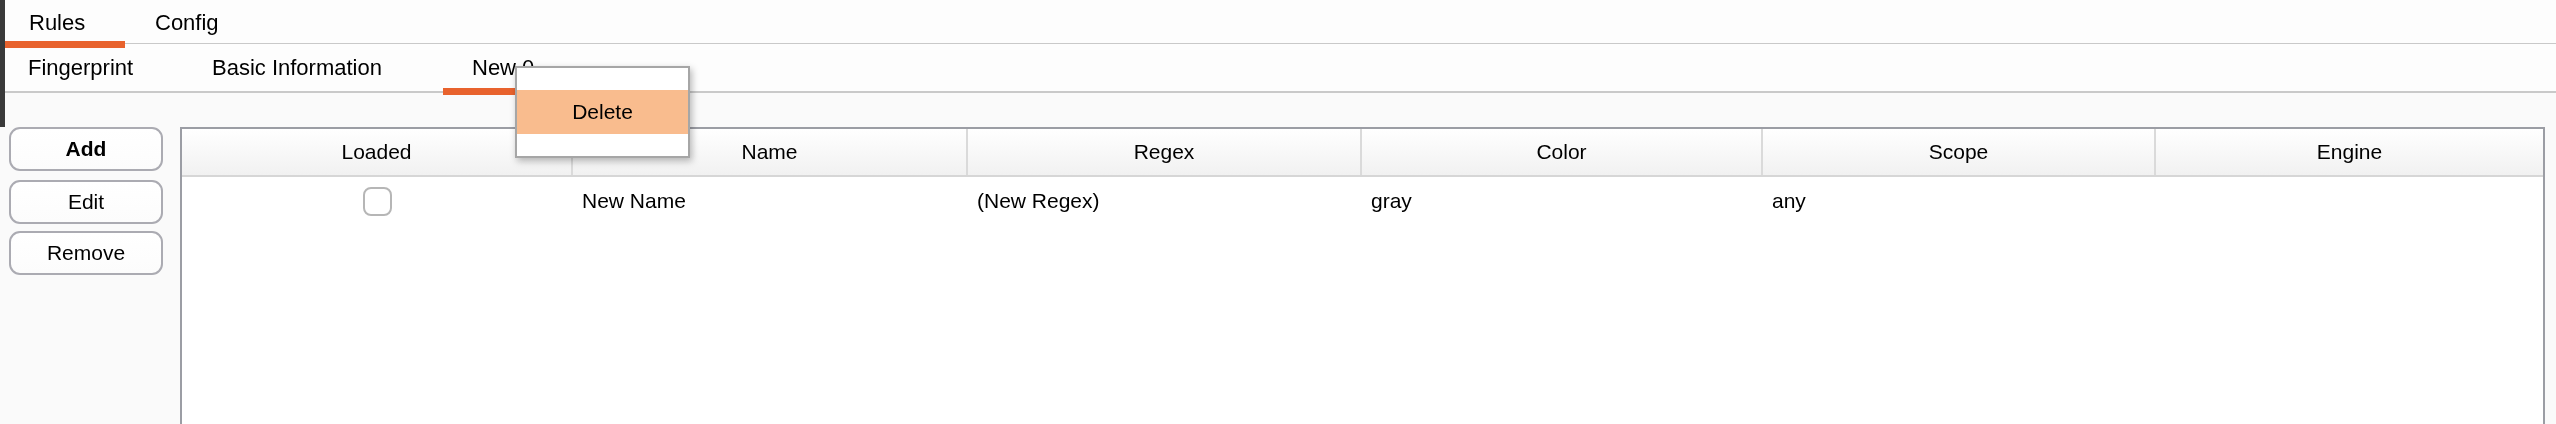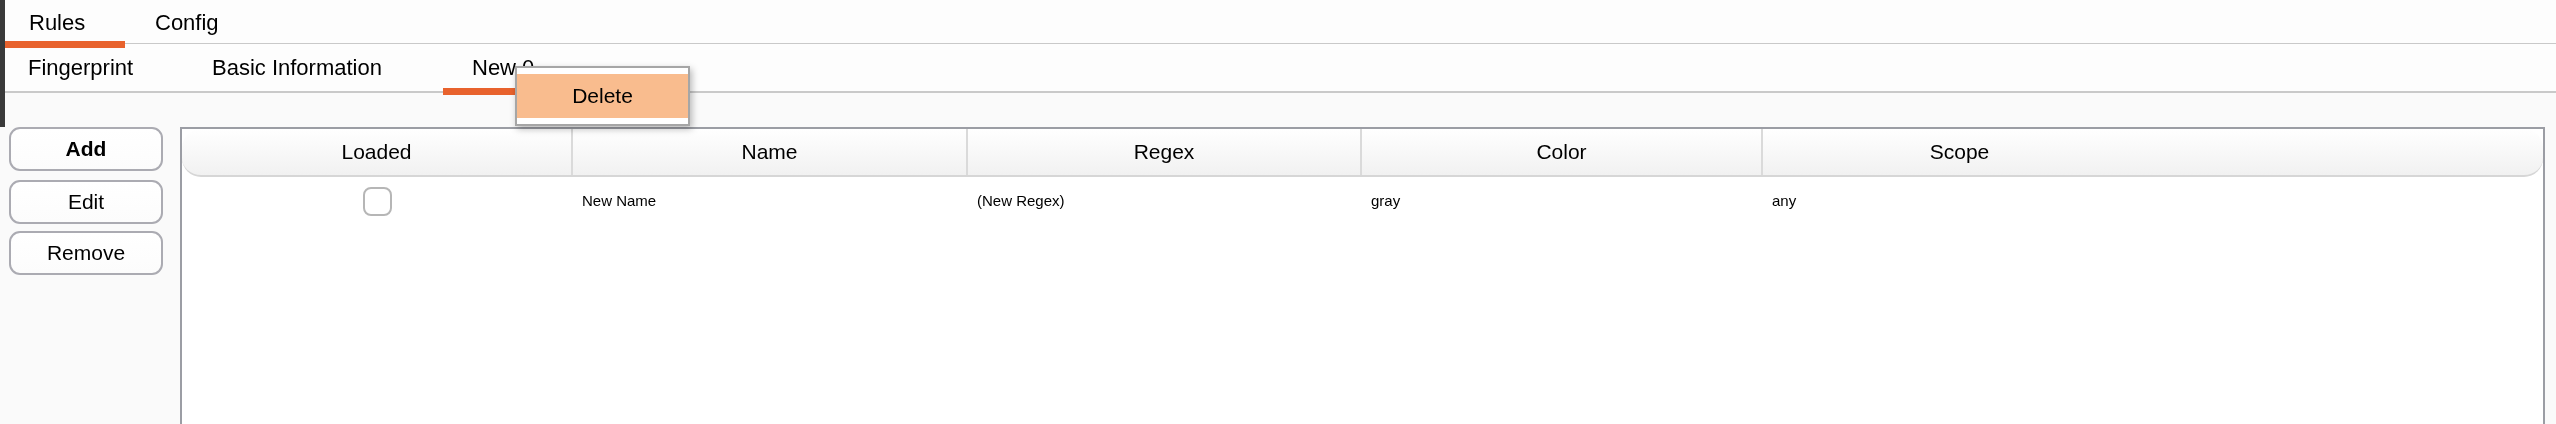--- a/index.html
+++ b/index.html
@@ -50,45 +50,44 @@
 
   
   .rules-table{
     left:180px;top:127px;width:2365px;height:299px;
     background:#ffffff;border:2px solid #9b9da4;border-bottom:none;
   }
   .thead{
     display:flex;height:48px;
     background:linear-gradient(#ffffff,#f1f1f1);
     border-bottom:2px solid #d6d6d6;
-    border-radius:19px;
   }
   .th{
     font-size:21px;text-align:center;line-height:46px;
     border-right:2px solid #dadada;overflow:hidden;white-space:nowrap;
   }
   .th:last-child{border-right:none;}
   .trow{display:flex;height:48px;background:#ffffff;}
   .td{
-    font-size:15px;line-height:48px;padding-left:9px;
+    font-size:21px;line-height:48px;padding-left:9px;
     overflow:hidden;white-space:nowrap;
   }
   .c0{width:391px;} .c1{width:395px;} .c2{width:394px;}
   .c3{width:401px;} .c4{width:393px;} .c5{flex:1;}
   .td.c0{display:flex;align-items:center;justify-content:center;padding-left:0;}
   .checkbox{
     width:29px;height:29px;background:#ffffff;
     border:2px solid #b6b6b6;border-radius:8px;
   }
 
   
   .context-menu{
     left:515px;top:66px;width:175px;
     background:#ffffff;border:2px solid #a6a6a6;
-    padding:6px 0;z-index:10;
+    padding:22px 0;z-index:10;
     box-shadow:2px 3px 7px rgba(0,0,0,0.28);
   }
   .menu-item{
     height:44px;line-height:44px;text-align:center;
     font-size:21px;cursor:default;
   }
   .menu-item.hl{background:var(--menu-highlight);}
 </style>
 </head>
 <body>
@@ -114,20 +113,21 @@
 <div class="abs side-btn" style="top:180px;">Edit</div>
 <div class="abs side-btn" style="top:231px;">Remove</div>
 
 <div class="abs rules-table">
   <div class="thead">
     <div class="th c0">Loaded</div>
     <div class="th c1">Name</div>
     <div class="th c2">Regex</div>
     <div class="th c3">Color</div>
     <div class="th c4">Scope</div>
+    <div class="th c5">Engine</div>
   </div>
   <div class="trow">
     <div class="td c0">
       <div class="checkbox"></div>
     </div>
     <div class="td c1">New Name</div>
     <div class="td c2">(New Regex)</div>
     <div class="td c3">gray</div>
     <div class="td c4">any</div>
   </div>

